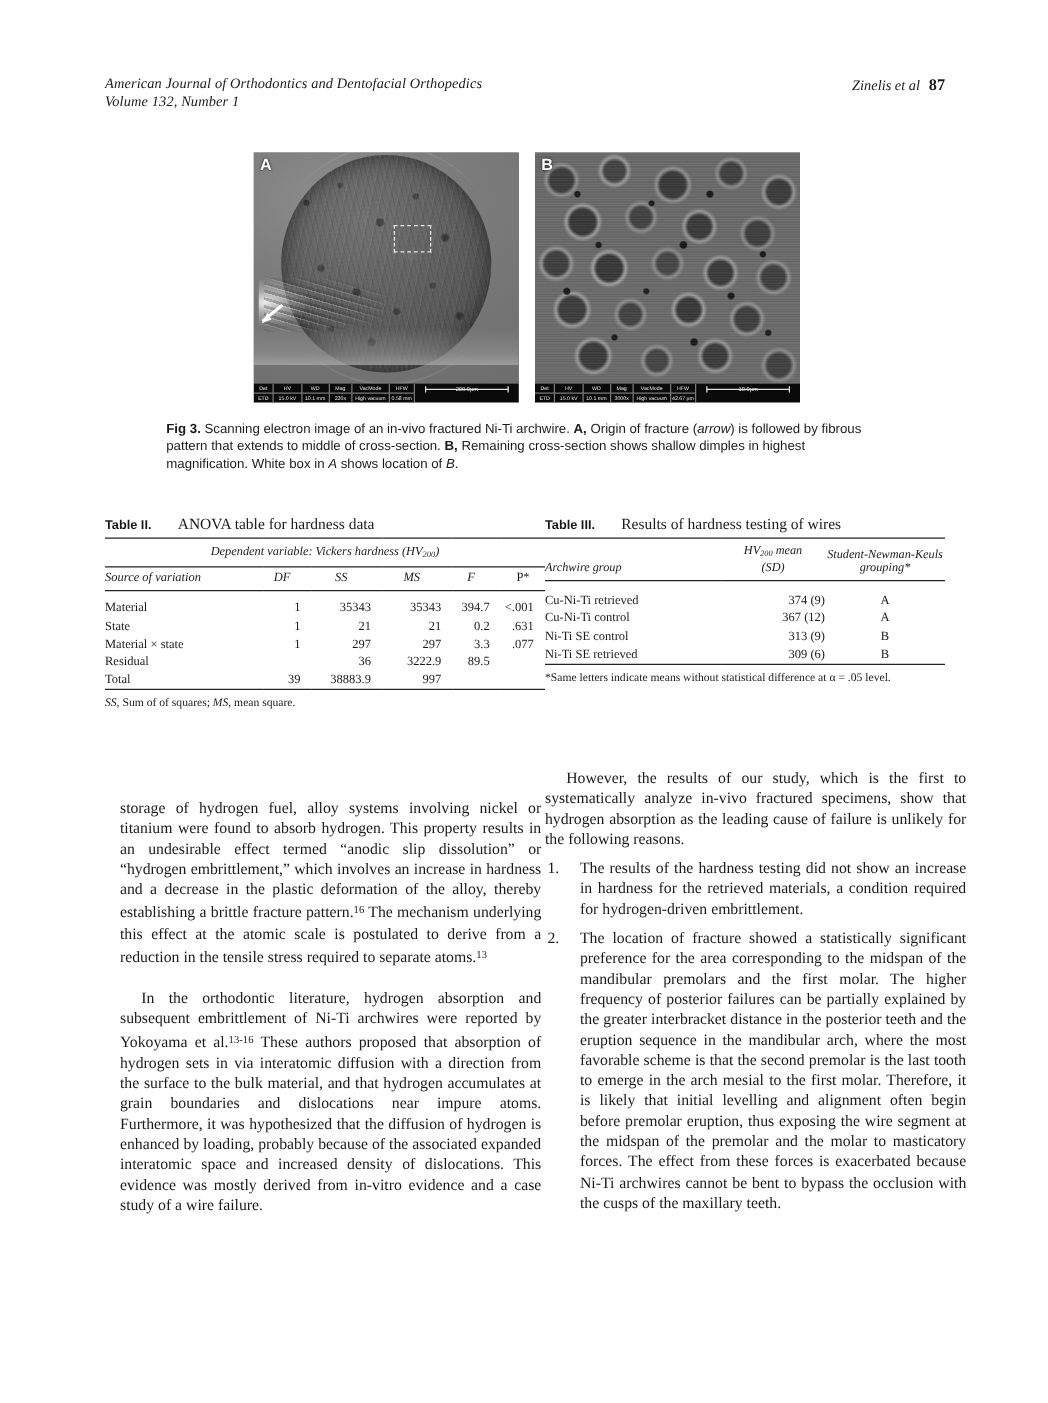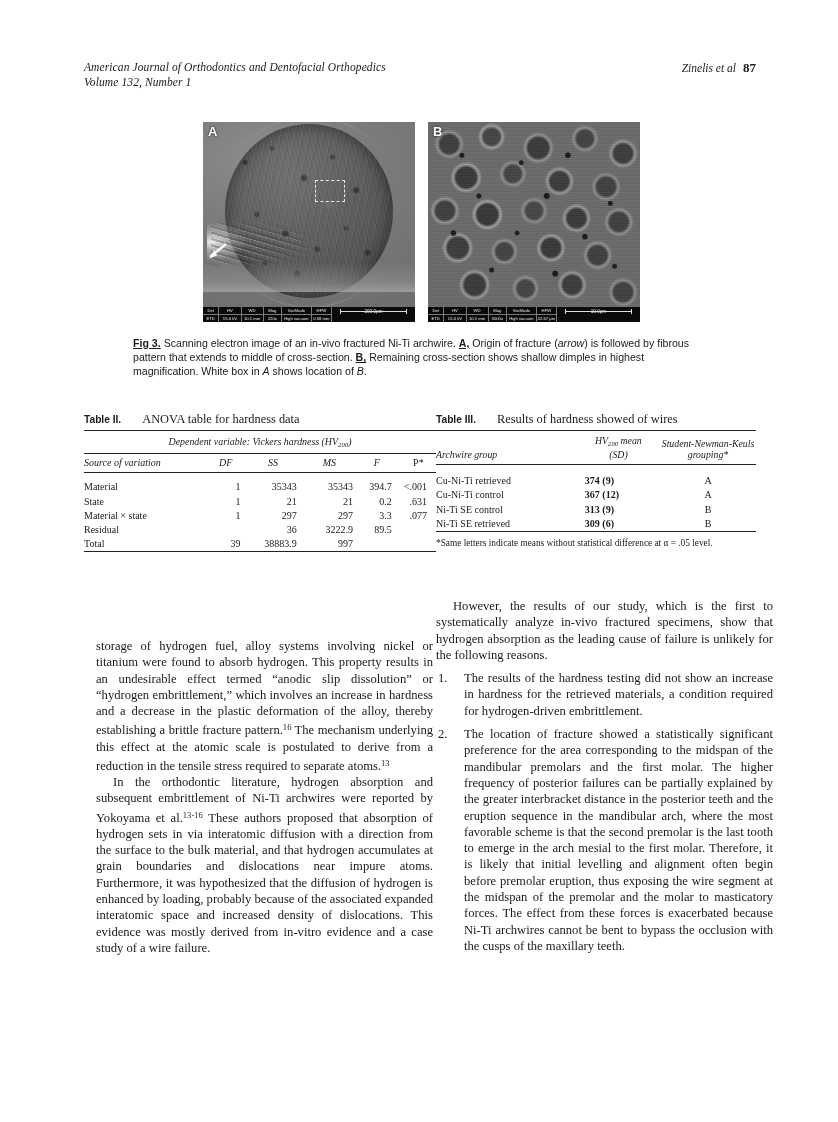--- a/index.html
+++ b/index.html
@@ -301,21 +301,21 @@
   .fig-caption {
     position: absolute;
     left: 133px;
     top: 336px;
     width: 575px;
     font-family: "Liberation Sans", sans-serif;
     font-size: 10.6px;
     line-height: 14.2px;
     text-align: left;
   }
-  .fig-caption b { font-weight: 700; text-decoration: underline; }
+  .fig-caption b { font-weight: 700; }
   .fig-caption i { font-style: italic; }
 
   
   .table-block { position: absolute; }
   .tbl-title {
     font-family: "Liberation Sans", sans-serif;
     font-size: 10.2px;
     font-weight: 700;
     margin-bottom: 3px;
     white-space: nowrap;
@@ -385,40 +385,40 @@
     font-style: italic;
     font-size: 9.8px;
     text-align: center;
     vertical-align: bottom;
     padding: 4px 0 3.5px 0;
     line-height: 11.5px;
   }
   #table3 .colhead td.lbl { text-align: left; }
   #table3 tbody td { padding: 1.8px 0; font-size: 10px; }
   #table3 tbody td.lbl { text-align: left; }
-  #table3 tbody td.mid { text-align: left; padding-left: 8px; font-weight: bold; }
+  #table3 tbody td.mid { text-align: right; padding-left: 8px; }
   #table3 tbody td.grp { text-align: center; }
   #table3 .spacer td { height: 4px; }
   .t3-w1 { width: 44%; }
   .t3-w2 { width: 26%; }
   .t3-w3 { width: 30%; }
 
   sub { font-size: 0.68em; vertical-align: -0.25em; }
   sup.ref { font-size: 0.68em; vertical-align: 0.45em; }
 
   
   .col {
     position: absolute;
     width: 337px;
     font-size: 12.6px;
     line-height: 16.3px;
     text-align: justify;
   }
   .col p { margin: 0; }
-  .col p.indent { text-indent: 17px; }
+  .col p.indent { text-indent: 17px; margin-top: 16px; }
   #col-left { left: 96px; top: 638px; }
   #col-right { left: 436px; top: 598px; }
 
   ol.reasons {
     margin: 0;
     padding: 0;
     list-style: none;
     counter-reset: rz;
   }
   ol.reasons > li {
@@ -596,25 +596,26 @@
           <td class="lbl">Total</td>
           <td class="num">39</td>
           <td class="num">38883.9</td>
           <td class="num">997</td>
           <td class="num"></td>
           <td class="num"></td>
         </tr>
       </tbody>
     </table>
     <div class="tbl-foot">
+      <div><i>SS,</i><span> Sum of of squares; </span><i>MS,</i><span> mean square.</span></div>
     </div>
   </div>
 
   <div class="table-block" id="table3">
-    <div class="tbl-title"><span class="tnum">Table III.</span><span class="ttext">Results of hardness showed of wires</span></div>
+    <div class="tbl-title"><span class="tnum">Table III.</span><span class="ttext">Results of hardness testing of wires</span></div>
     <table class="data">
       <colgroup>
         <col class="t3-w1">
           <col class="t3-w2">
           <col class="t3-w3">
       </colgroup>
       <tbody>
         <tr class="colhead rule-top rule-double">
           <td class="lbl">Archwire group</td>
           <td><span>HV</span><sub>200</sub><span> mean</span><br><span>(SD)</span></td>

